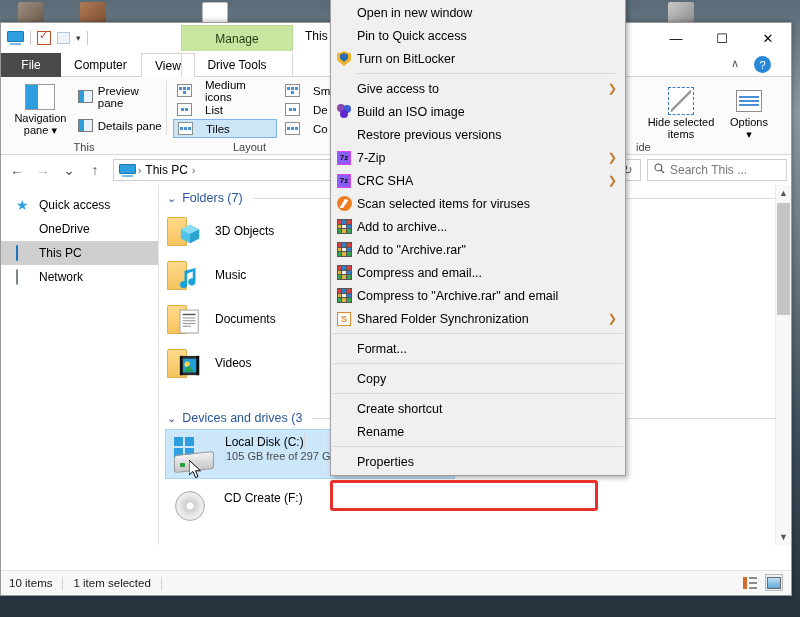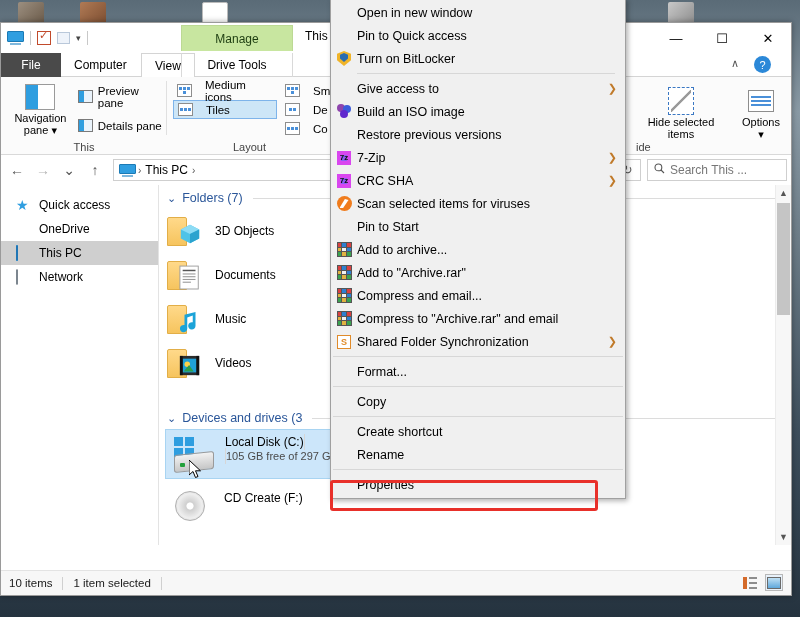--- a/index.html
+++ b/index.html
@@ -211,21 +211,21 @@
   .ico-shield { width:14px;height:15px;background:#f0b429;
     clip-path:polygon(50% 0,100% 18%,100% 62%,50% 100%,0 62%,0 18%);
     position:relative;}
   .ico-shield:after{content:"";position:absolute;left:3px;top:2px;width:8px;height:9px;background:#2b6cb0;
     clip-path:polygon(50% 0,100% 20%,100% 60%,50% 100%,0 60%,0 20%);}
   .ico-iso { width:15px;height:15px;position:relative;}
   .ico-iso b{position:absolute;width:8px;height:8px;border-radius:50%;}
   .ico-iso b:nth-child(1){left:0;top:0;background:#8e44ad;}
   .ico-iso b:nth-child(2){left:6px;top:1px;background:#3b5bdb;}
   .ico-iso b:nth-child(3){left:3px;top:6px;background:#5f27cd;}
-  .ico-7z { width:14px;height:14px;background:#8b5cf6;border:4px solid #d946ef;
+  .ico-7z { width:14px;height:14px;background:#8b5cf6;border:1px solid #d946ef;
     display:flex;align-items:center;justify-content:center;font-size:8px;font-weight:bold;color:#111;}
   .ico-scan { width:15px;height:15px;border-radius:50%;background:#f07c1d;position:relative;}
   .ico-scan:after{content:"";position:absolute;left:3px;top:3px;width:9px;height:9px;
     background:#fff;clip-path:polygon(0 100%,60% 0,100% 10%,40% 100%);}
   .ico-rar { width:15px;height:15px;display:grid;grid-template-columns:1fr 1fr 1fr;grid-template-rows:1fr 1fr 1fr;gap:1px;
     background:#555;padding:1px;}
   .ico-rar b{display:block;}
   .ico-sfs { width:14px;height:14px;border:1px solid #e08b2a;background:#fff;
     display:flex;align-items:center;justify-content:center;font-size:9px;font-weight:bold;color:#e08b2a;}
 
@@ -357,20 +357,27 @@
       <div class="layoutlist">
         <div class="layoutitem">
           <span class="gridicon">
               <b></b>
               <b></b>
               <b></b>
               <b></b>
             </span>
           <span>Medium icons</span>
         </div>
+        <div class="layoutitem">
+          <span class="gridicon">
+              <b></b>
+              <b></b>
+            </span>
+          <span>List</span>
+        </div>
         <div class="layoutitem sel">
           <span class="gridicon">
               <b></b>
               <b></b>
               <b></b>
             </span>
           <span>Tiles</span>
         </div>
       </div>
       <div class="layoutlist" style="left:114px;width:58px;">
@@ -401,21 +408,21 @@
       </div>
       <div class="glabel">Layout</div>
       <div class="divider"></div>
     </div>
 
     <div class="rgroup" style="left:331px;width:300px;">
       <div class="glabel" style="left:270px;width:40px;text-align:left;">ns</div>
     </div>
 
     <div class="rgroup" style="left:631px;width:160px;">
-      <div style="display:flex;padding-left:14px;padding-top:4px;gap:16px;">
+      <div style="display:flex;padding-left:14px;padding-top:4px;gap:4px;">
         <div class="bigbtn">
           <span class="bi">
               <span class="hide-icon"></span>
             </span>
           <span class="bl">
             <span>Hide selected</span><br>
             <span>items</span>
           </span>
         </div>
         <div class="bigbtn" style="width:58px;">
@@ -510,39 +517,39 @@
               <polygon points="12,12 22,7 22,17 12,22" fill="#2ba3cf"></polygon>
             </svg>
         </span>
         <span class="tlabel">3D Objects</span>
       </div>
 
       <div class="tile">
         <span class="folder-ic">
           <i class="back"></i>
           <svg class="doc" viewBox="0 0 24 26">
+              <path d="M18 2 L18 17 A4 4 0 1 1 15 13.3 L15 6 L9 8 L9 20 A4 4 0 1 1 6 16.3 L6 5 Z" fill="#1ba3d8"></path>
+            </svg>
+        </span>
+        <span class="tlabel">Music</span>
+      </div>
+
+      <div class="tile">
+        <span class="folder-ic">
+          <i class="back"></i>
+          <svg class="doc" viewBox="0 0 24 26">
               <rect x="1" y="0" width="20" height="25" fill="#fff" stroke="#9a9a9a"></rect>
               <rect x="4" y="4" width="14" height="1.6" fill="#555"></rect>
               <rect x="4" y="8" width="14" height="1.2" fill="#9a9a9a"></rect>
               <rect x="4" y="11" width="14" height="1.2" fill="#9a9a9a"></rect>
               <rect x="4" y="14" width="14" height="1.2" fill="#9a9a9a"></rect>
               <rect x="4" y="17" width="9" height="1.2" fill="#9a9a9a"></rect>
             </svg>
         </span>
         <span class="tlabel">Documents</span>
-      </div>
-
-      <div class="tile">
-        <span class="folder-ic">
-          <i class="back"></i>
-          <svg class="doc" viewBox="0 0 24 26">
-              <path d="M18 2 L18 17 A4 4 0 1 1 15 13.3 L15 6 L9 8 L9 20 A4 4 0 1 1 6 16.3 L6 5 Z" fill="#1ba3d8"></path>
-            </svg>
-        </span>
-        <span class="tlabel">Music</span>
       </div>
 
       <div class="tile">
         <span class="folder-ic">
           <i class="back"></i>
           <svg class="doc" viewBox="0 0 24 26">
               <rect x="1" y="2" width="21" height="21" fill="#2c2c2c"></rect>
               <rect x="4" y="5" width="15" height="15" fill="#1fa0d8"></rect>
               <circle cx="9" cy="11" r="3" fill="#ffd24a"></circle>
               <polygon points="5,19 11,12 16,19" fill="#2e9e4a"></polygon>
@@ -678,24 +685,20 @@
       <span class="mtext">CRC SHA</span>
       <span class="arw">❯</span>
     </div>
     <div class="mi">
       <span class="mico">
         <span class="ico-scan"></span>
       </span>
       <span class="mtext">Scan selected items for viruses</span>
     </div>
     <div class="mi">
-      <span class="mico"></span>
-      <span class="mtext">Pin to Start</span>
-    </div>
-    <div class="mi">
       <span class="mico">
         <span class="ico-rar">
           <b style="background:#d94141"></b>
           <b style="background:#2f7fd0"></b>
           <b style="background:#d94141"></b>
           <b style="background:#e0b341"></b>
           <b style="background:#f2f2f2"></b>
           <b style="background:#2f7fd0"></b>
           <b style="background:#3aa350"></b>
           <b style="background:#e0b341"></b>

